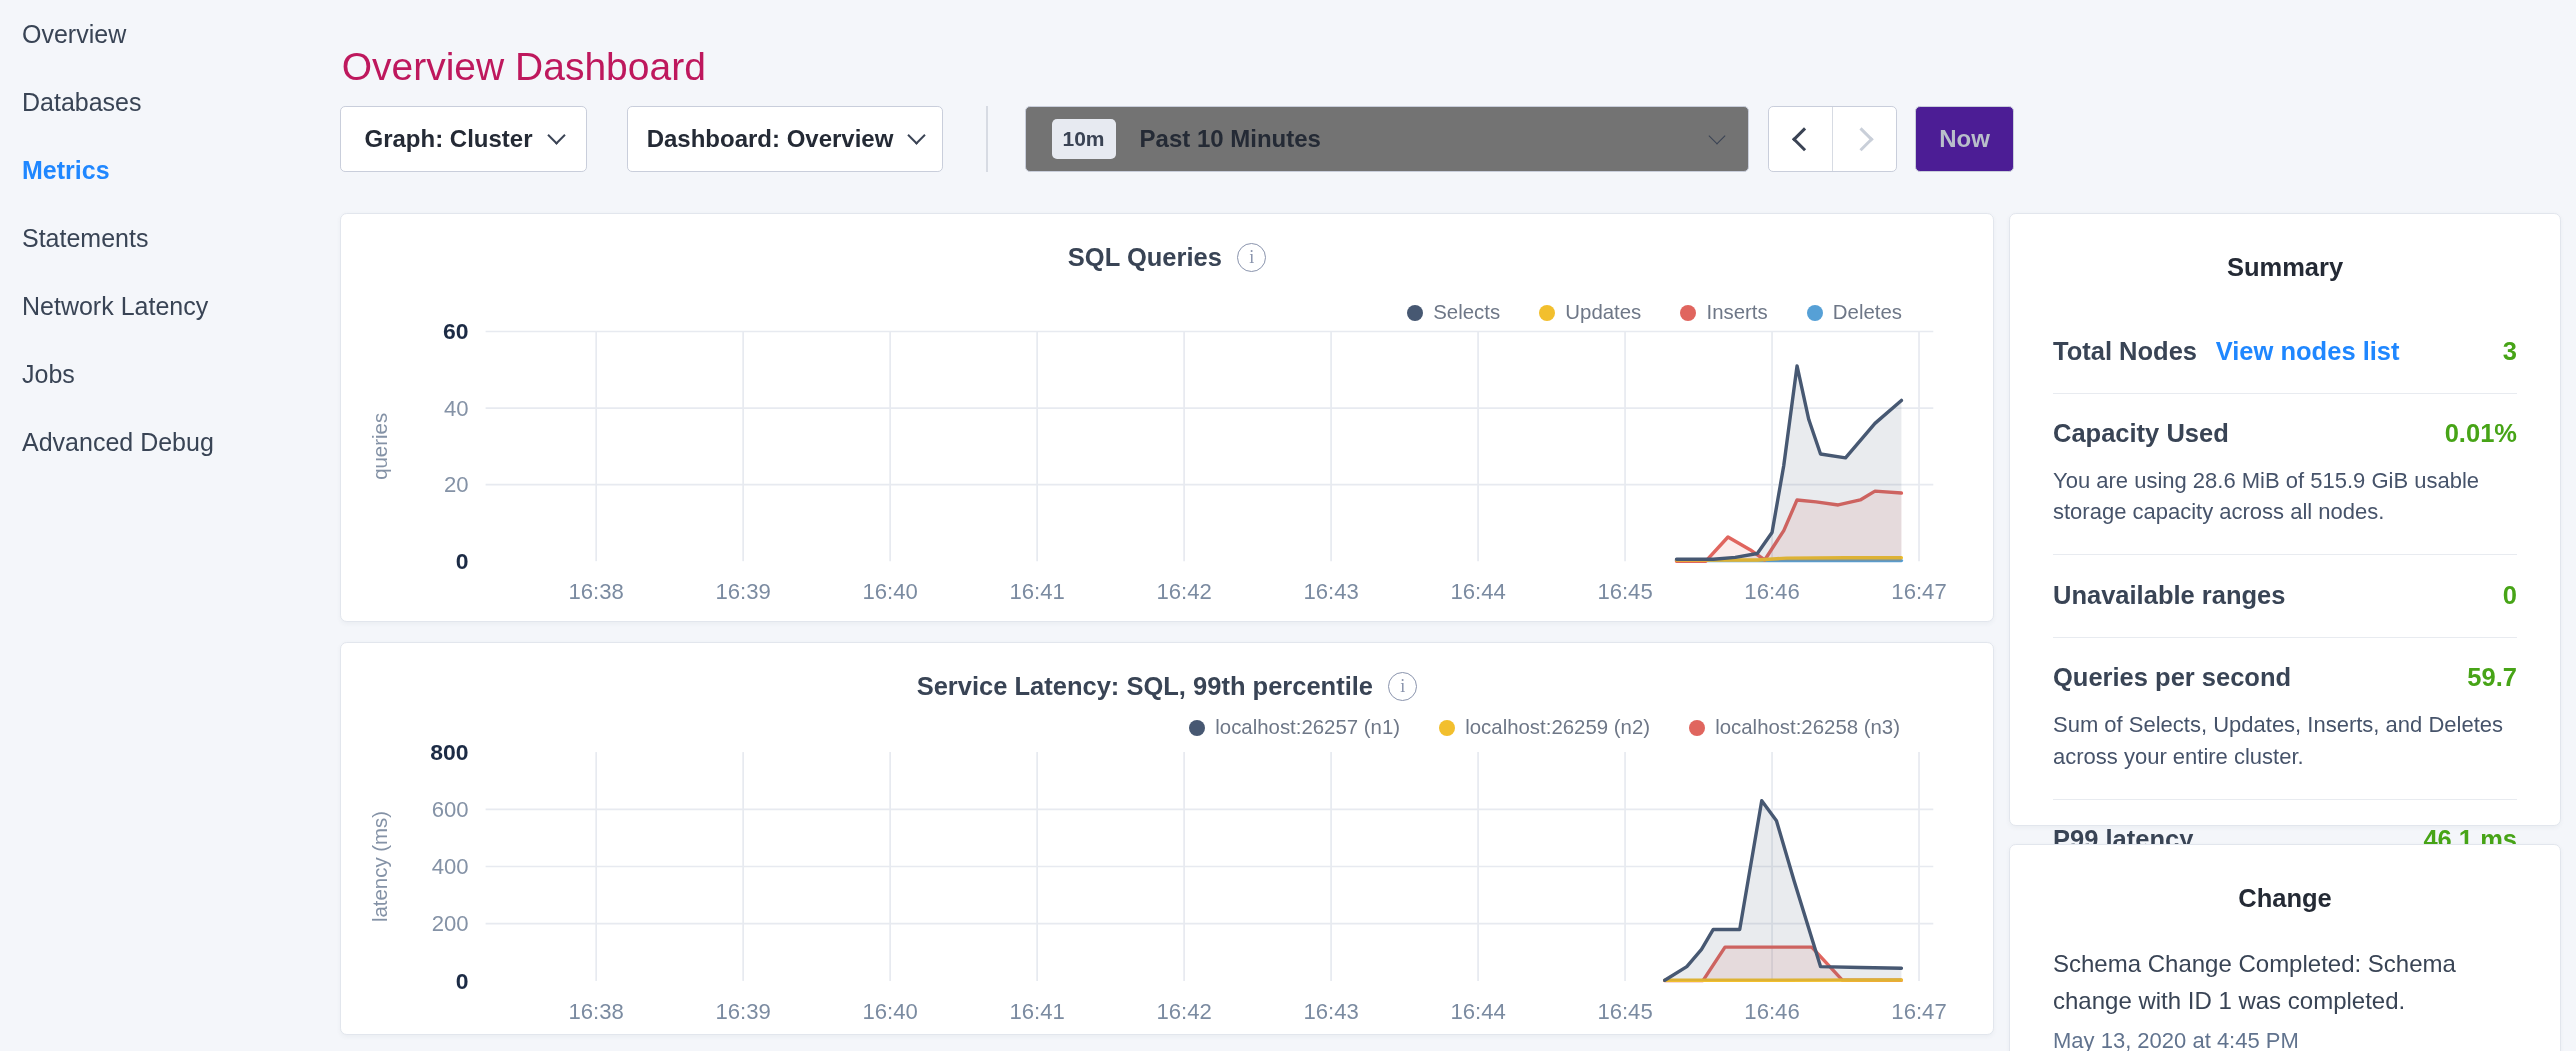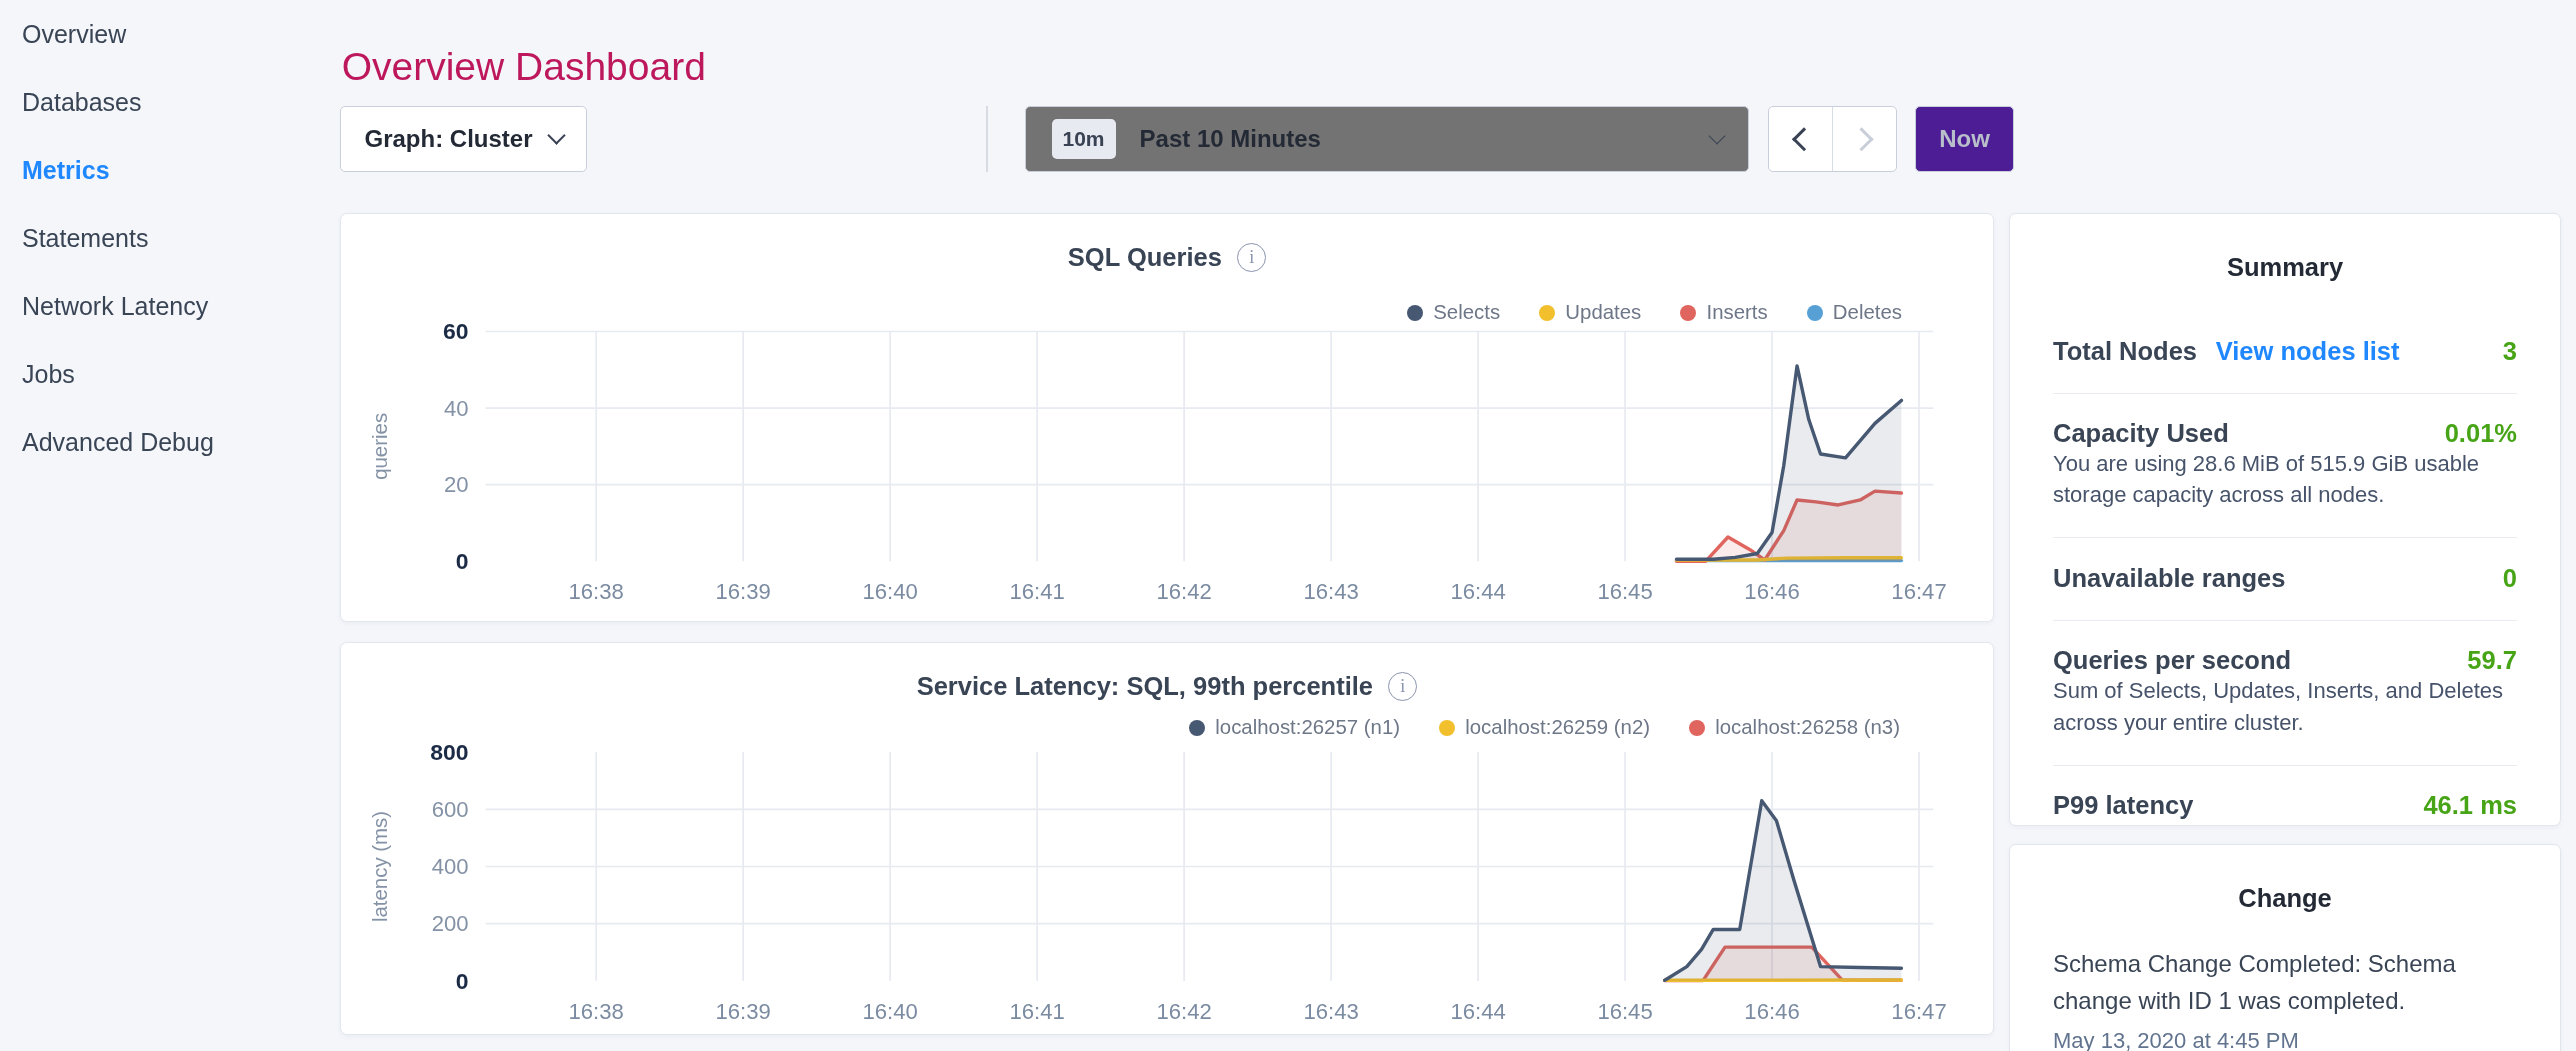--- a/index.html
+++ b/index.html
@@ -67,21 +67,21 @@
   .summary-card{left:1669px;top:213px;width:552px;height:613px;}
   .events-card{left:1669px;top:844px;width:552px;height:357px;}
   .panel-heading{text-align:center;margin-top:39px;font-size:25.5px;font-weight:bold;color:#242a35;}
   .srows{margin:29px 43px 0 43px;}
   .srow{padding:25.5px 0 27px 0;}
   .srow + .srow{border-top:1.7px solid #e8ebf0;}
   .srow-top{display:flex;align-items:flex-start;}
   .srow-label{font-size:25.5px;font-weight:bold;color:#394455;}
   .srow-link{font-size:25.5px;font-weight:bold;color:#1f87ff;margin-left:18.7px;cursor:pointer;}
   .srow-value{margin-left:auto;font-size:25.5px;font-weight:bold;color:#47a417;white-space:nowrap;}
-  .srow-sub{font-size:22px;line-height:1.42;color:#46536a;}
+  .srow-sub{margin-top:17px;font-size:22px;line-height:1.42;color:#46536a;}
   .event-item{margin:32px 43px 0 43px;}
   .event-text{font-size:24px;line-height:1.55;color:#394455;}
   .event-time{margin-top:8.5px;font-size:22px;color:#61738e;}
 </style>
 </head>
 <body>
 
 <nav class="sidebar" id="sidebar">
     <div class="nav-item">Overview</div>
     <div class="nav-item">Databases</div>
@@ -92,20 +92,24 @@
     <div class="nav-item">Advanced Debug</div>
   </nav>
 
 <div class="main">
 
   <h1 class="page-title">Overview Dashboard</h1>
 
   <div class="controls">
     <div class="dropdown dd-graph">
       <span>Graph: Cluster</span>
+      <span class="chev down"></span>
+    </div>
+    <div class="dropdown dd-dash">
+      <span>Dashboard: Overview</span>
       <span class="chev down"></span>
     </div>
     <div class="vdivider"></div>
     <div class="timepicker">
       <span class="time-badge">10m</span>
       <span class="time-label">Past 10 Minutes</span>
       <span class="chev down"></span>
     </div>
     <div class="pager">
       <div class="pager-btn">

